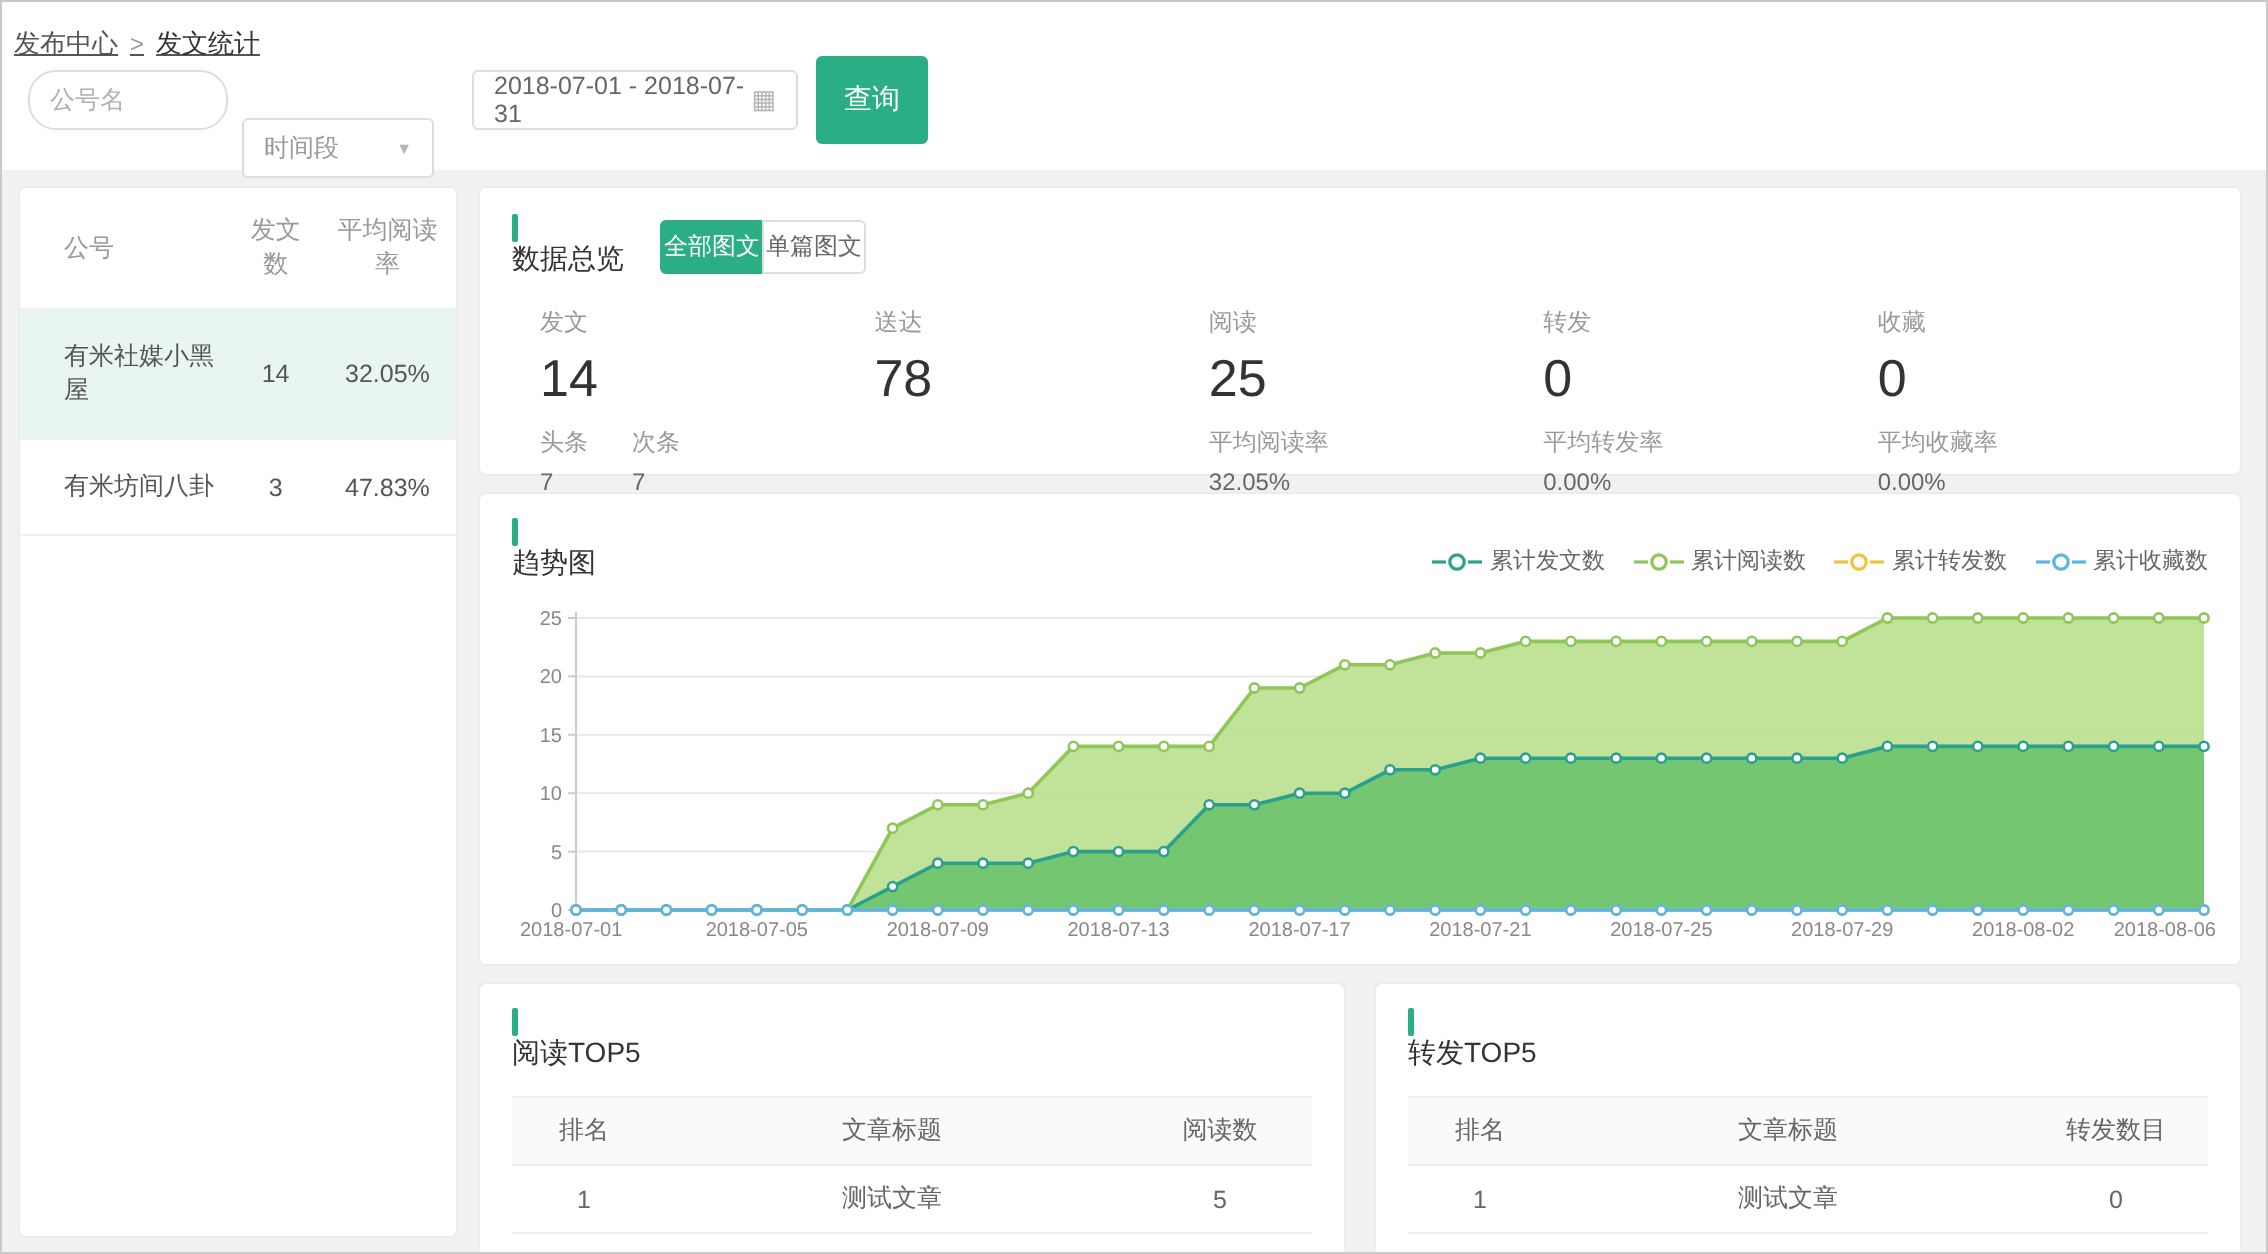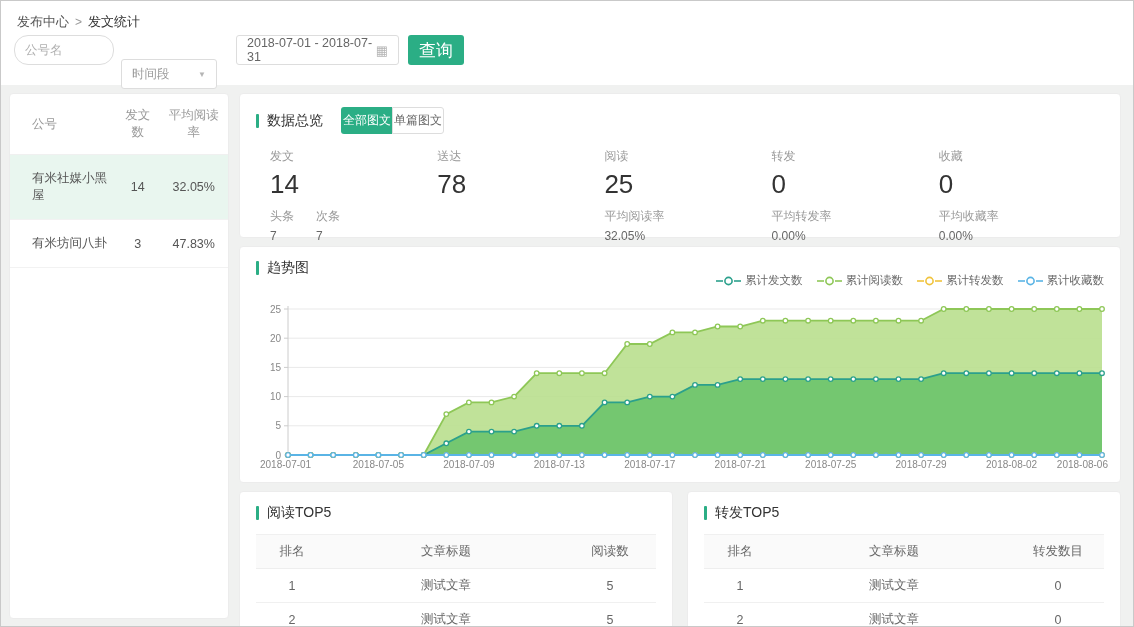--- a/index.html
+++ b/index.html
@@ -4,42 +4,42 @@
 <style>
   * { margin:0; padding:0; box-sizing:border-box; }
   html,body { width:1134px; height:627px; overflow:hidden; }
   body {
     font-family:"Liberation Sans","DejaVu Sans",sans-serif;
     background:#f0f1f0; color:#333; position:relative;
     border:1px solid #c9c9c9;
   }
   
   .topbar { position:absolute; left:0; top:0; width:1134px; height:84px; background:#fff; }
-  .breadcrumb { position:absolute; left:16px; top:12px; font-size:13px; color:#555; }
+  .breadcrumb { position:absolute; left:6px; top:12px; font-size:13px; color:#555;text-decoration:underline; }
   .breadcrumb .sep { color:#999; margin:0 6px; font-size:12px; }
   .breadcrumb .cur { color:#333; }
   .filters { position:absolute; left:13px; top:34px; height:30px; display:flex; align-items:center; }
   .inp, .fake-select, .date-box {
     height:30px; border:1px solid #ddd; border-radius:3px; background:#fff;
     font-size:12.5px; color:#666; display:flex; align-items:center; padding:0 10px;
   }
   .inp { width:100px;border-radius:14px; }
   .inp::placeholder { color:#b0b0b0; }
   input.inp { outline:none; }
   .fake-select { width:96px; margin-left:7px; justify-content:space-between; color:#9a9a9a;margin-top:48px; }
   .fake-select .arrow { font-size:8px; color:#b5b5b5; }
   .date-box { width:163px; margin-left:19px; justify-content:space-between; }
   .date-box .cal { color:#b5b5b5; font-size:13px; }
   .btn-search {
-    margin-left:9px; width:56px; height:30px; border:none; border-radius:3px;
-    color:#fff; font-size:17px; cursor:pointer;
+    margin-left:9px; width:56px; height:44px; border:none; border-radius:3px;
+    color:#fff; font-size:14px; cursor:pointer;
   }
   
   .card { position:absolute; background:#fff; border:1px solid #ececec; border-radius:4px; }
-  .sec-title { display:flex; align-items:center; font-size:14px; color:#333; }
+  .sec-title { display:flex; font-size:14px; color:#333;flex-direction:column; }
   .sec-title .bar { width:3px; height:14px; margin-right:8px; border-radius:1px; }
   
   #accounts-card { left:8px; top:92px; width:220px; height:526px; }
   .acc-table { width:100%; border-collapse:collapse; font-size:12.5px; }
   .acc-table th { color:#999; font-weight:normal; padding:13px 4px; border-bottom:1px solid #f0f0f0; }
   .acc-table td { color:#555; text-align:center; padding:15px 4px; border-bottom:1px solid #f2f2f2; }
   .acc-table th:first-child, .acc-table td:first-child { text-align:left; padding-left:22px; }
   .acc-table tr.sel { background:#e9f6ef; }
   
   #overview-card { left:238px; top:92px; width:882px; height:145px; }

